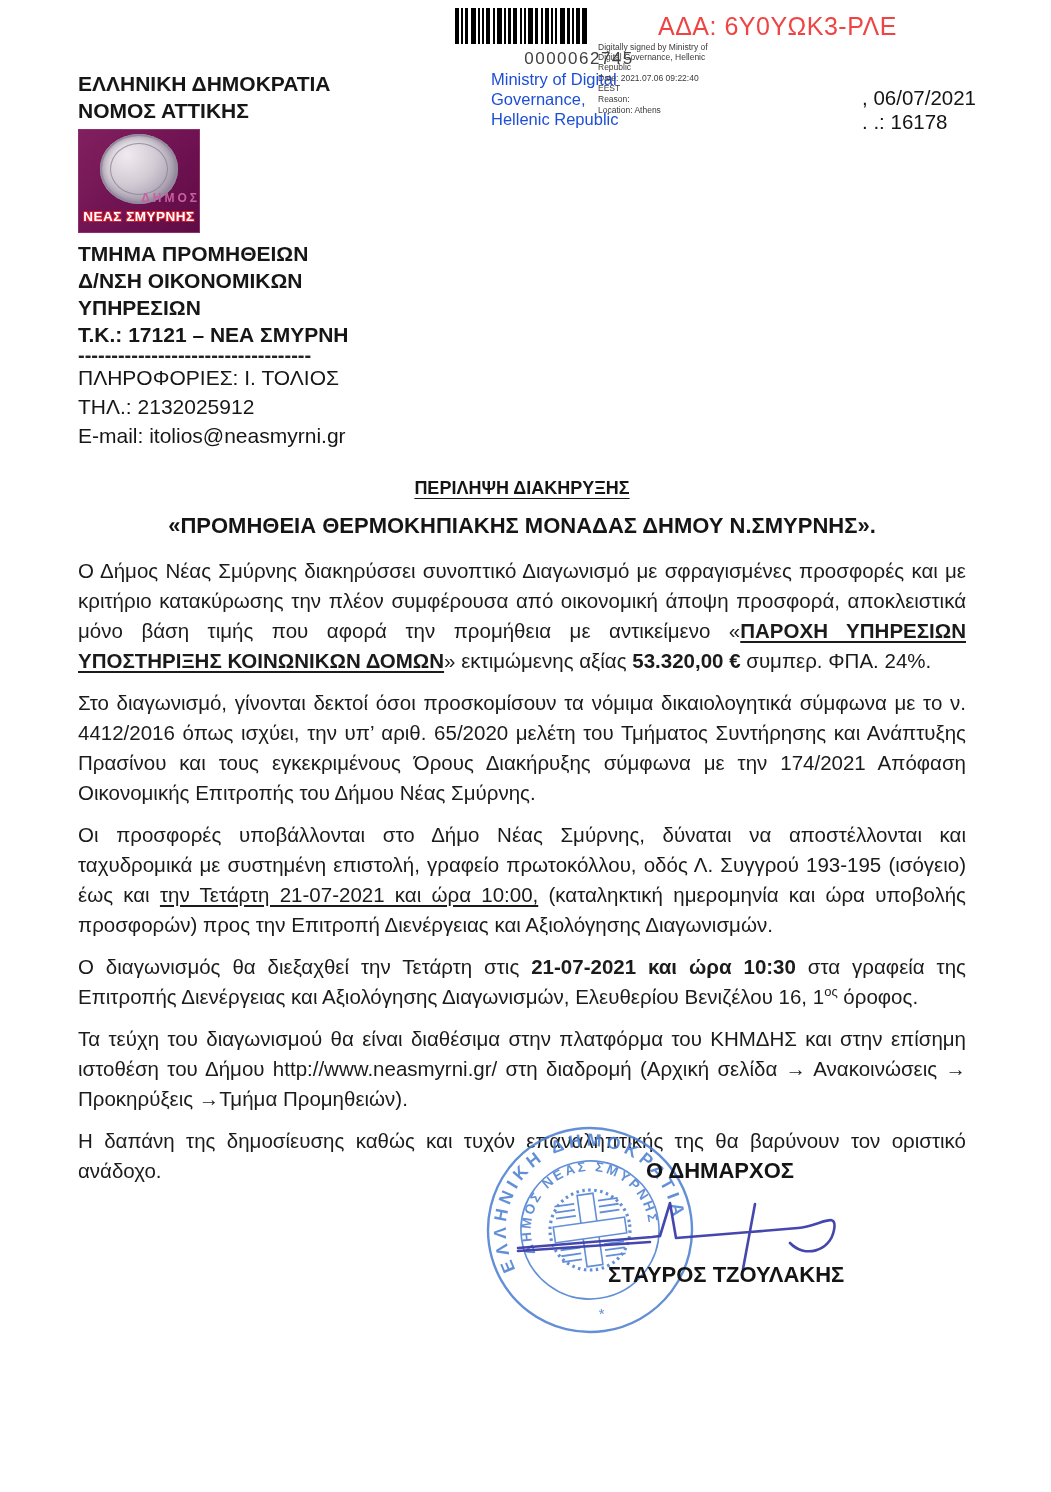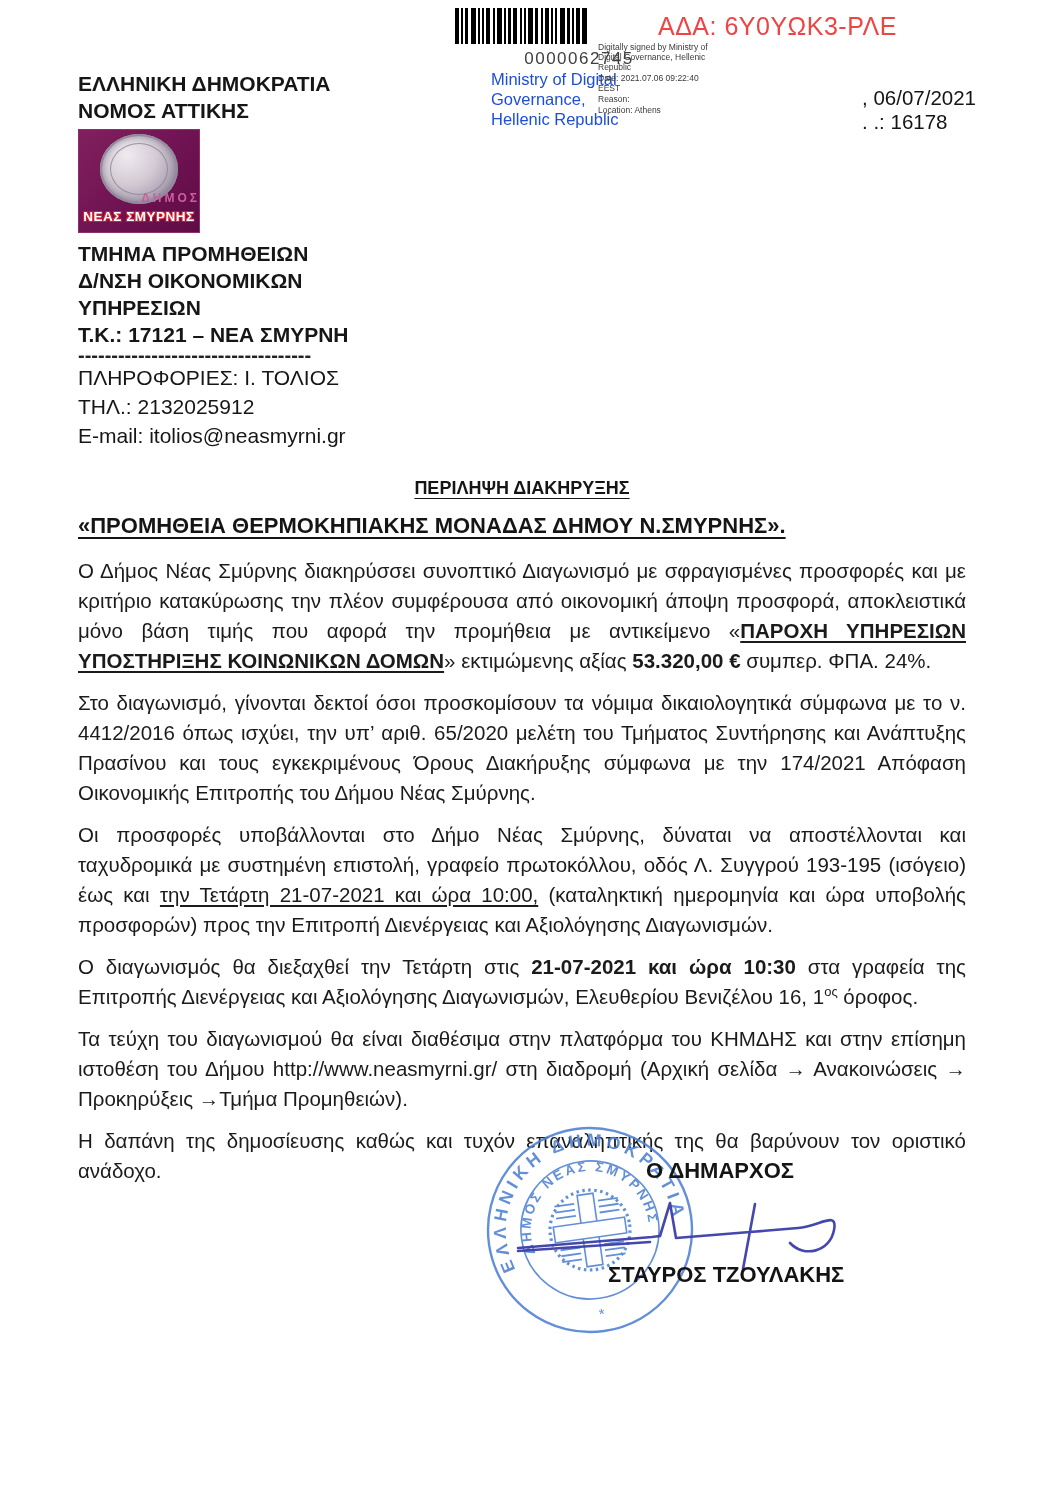--- a/index.html
+++ b/index.html
@@ -35,22 +35,22 @@
     font-size:12px;font-weight:700;letter-spacing:3px;color:#c8609f;}
   .logo-line2{position:absolute;bottom:3px;left:0;width:100%;text-align:center;
     font-size:13.5px;font-weight:700;color:#ffffff;letter-spacing:.5px;
     text-shadow:1px 1px 0 #cf1d30,-1px -1px 0 #cf1d30,1px -1px 0 #cf1d30,-1px 1px 0 #cf1d30;}
   .divider{font-weight:700;font-size:20px;line-height:15px;letter-spacing:0;color:#222;}
   .lh-reg{font-weight:400;line-height:29px;}
   
   .doc{position:absolute;left:78px;top:478px;width:888px;}
   .doc-title{ text-align:center;font-size:18px;font-weight:700;margin:0 0 14px 0;
     text-decoration:underline;text-underline-offset:4px;color:#151515;}
-  .doc-subtitle{font-size:22px;font-weight:700;margin:0 0 17px 0;
-    text-decoration:underline;text-underline-offset:4px;color:#151515;}
+  .doc-subtitle{text-align:center;font-size:22px;font-weight:700;margin:0 0 17px 0;
+    text-underline-offset:4px;color:#151515;}
   .doc p{margin:0 0 12px 0;font-size:20.5px;line-height:30px;text-align:justify;color:#1b1b1b;}
   .b{font-weight:700;}
   .u{text-decoration:underline;text-underline-offset:3px;}
   .sup{font-size:13px;vertical-align:super;line-height:0;}
   
   .stamp{position:absolute;left:484px;top:1124px;}
   .st-outer{font-size:17.5px;font-weight:700;letter-spacing:4.5px;}
   .st-inner{font-size:13.5px;font-weight:700;letter-spacing:2.5px;}
   .mayor-title{position:absolute;left:646px;top:1158px;font-size:22px;font-weight:700;color:#141414;}
   .sig-ink{position:absolute;left:500px;top:1196px;}

